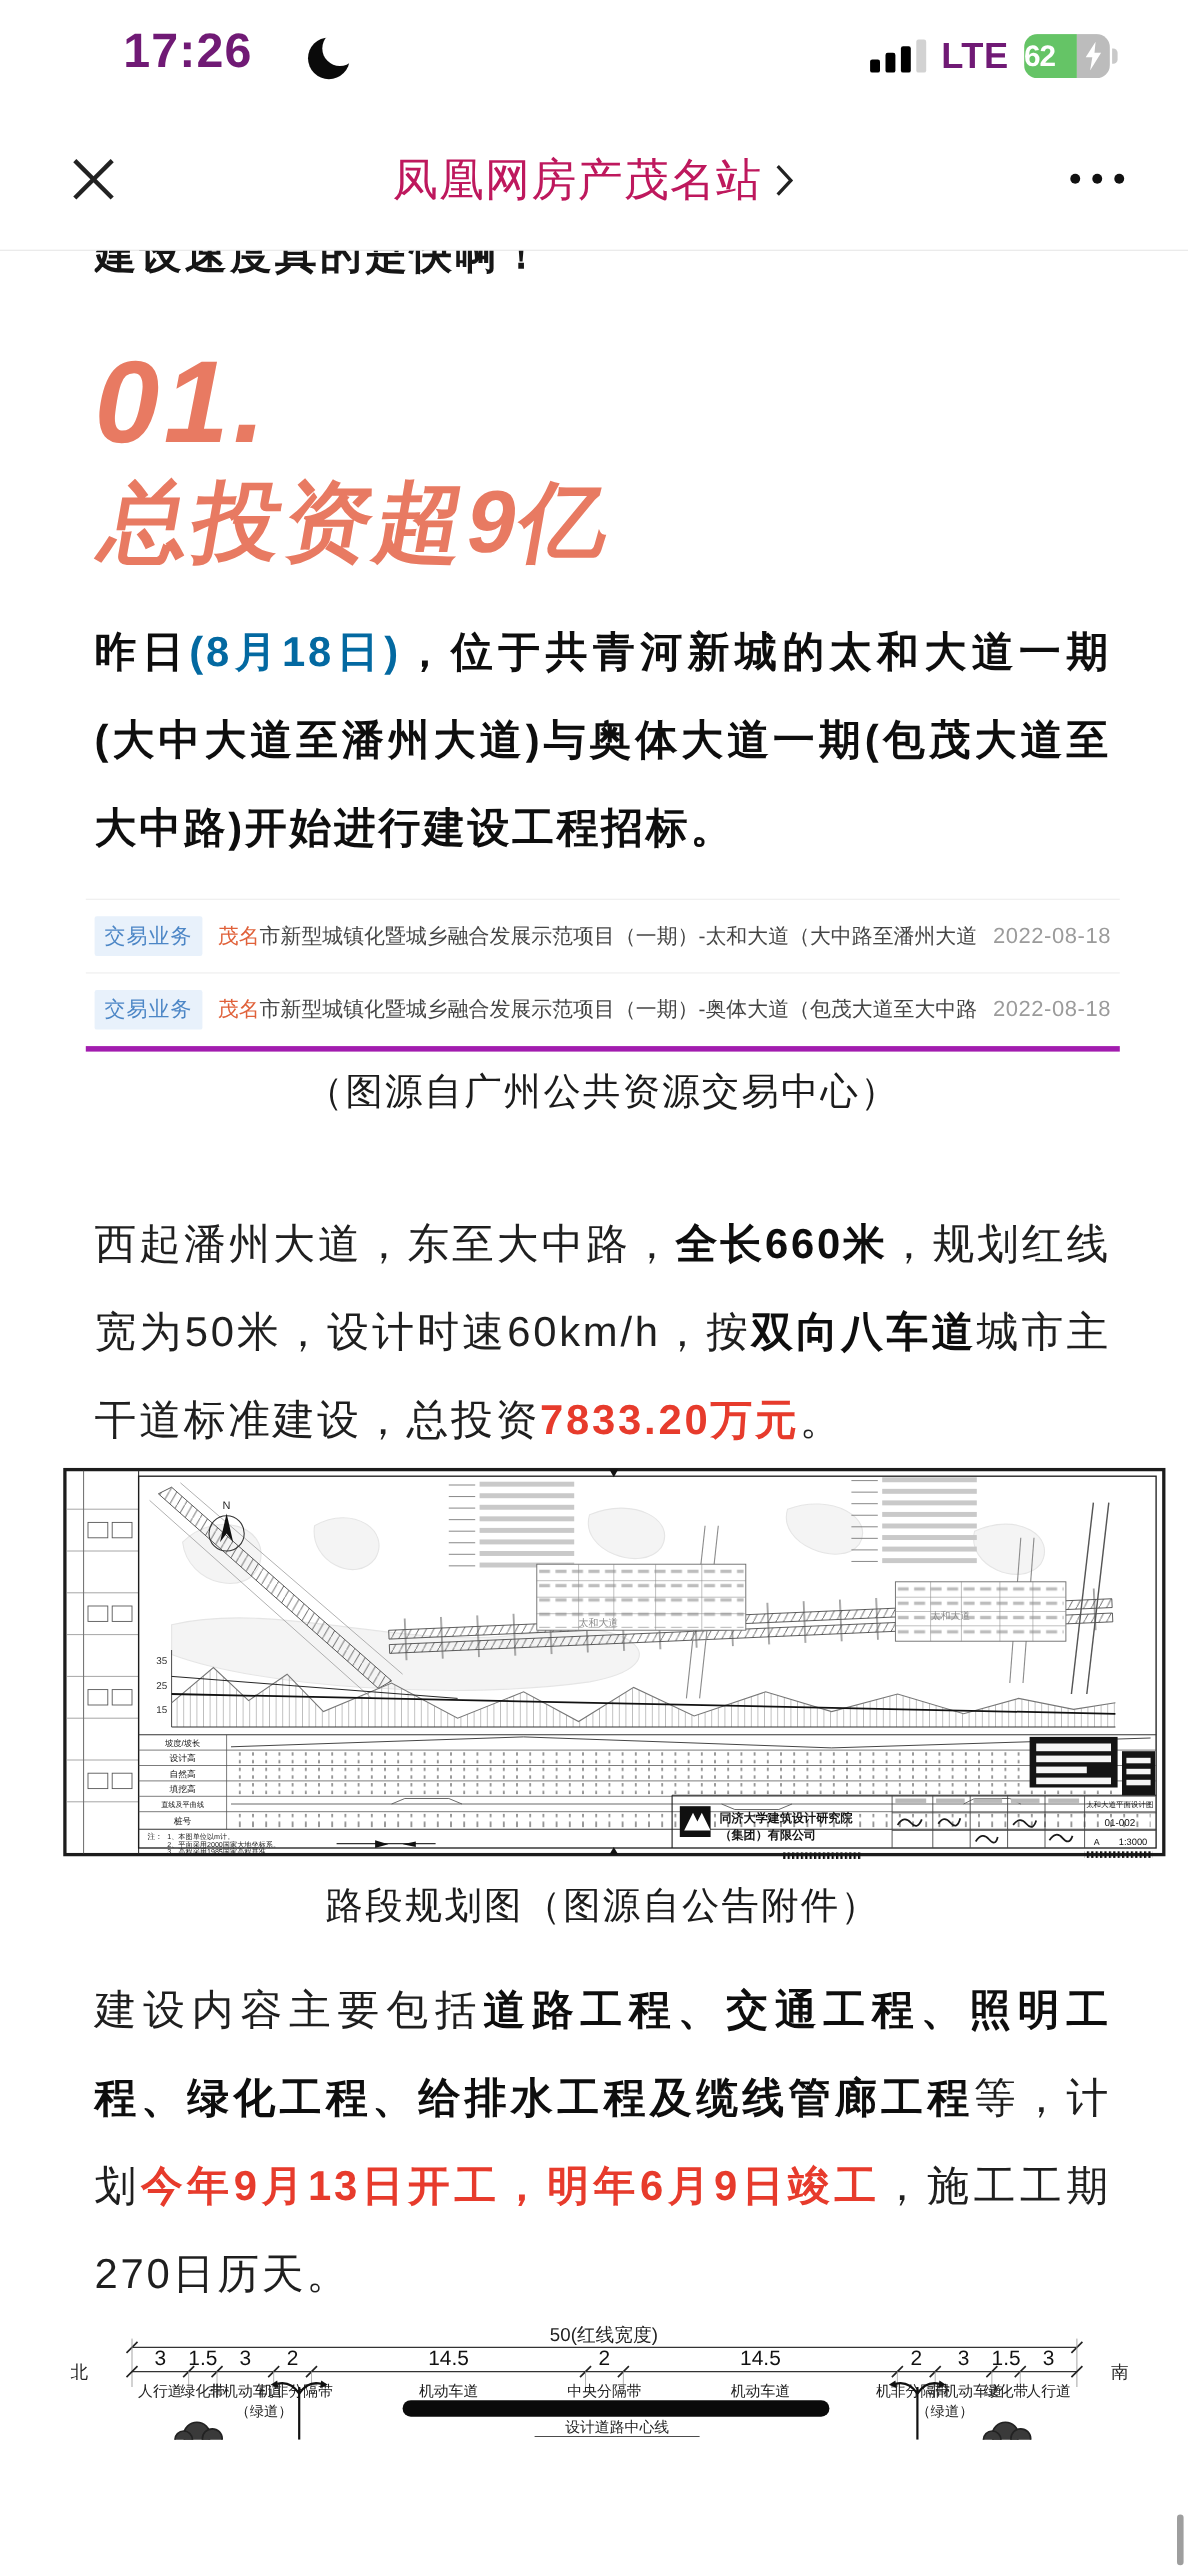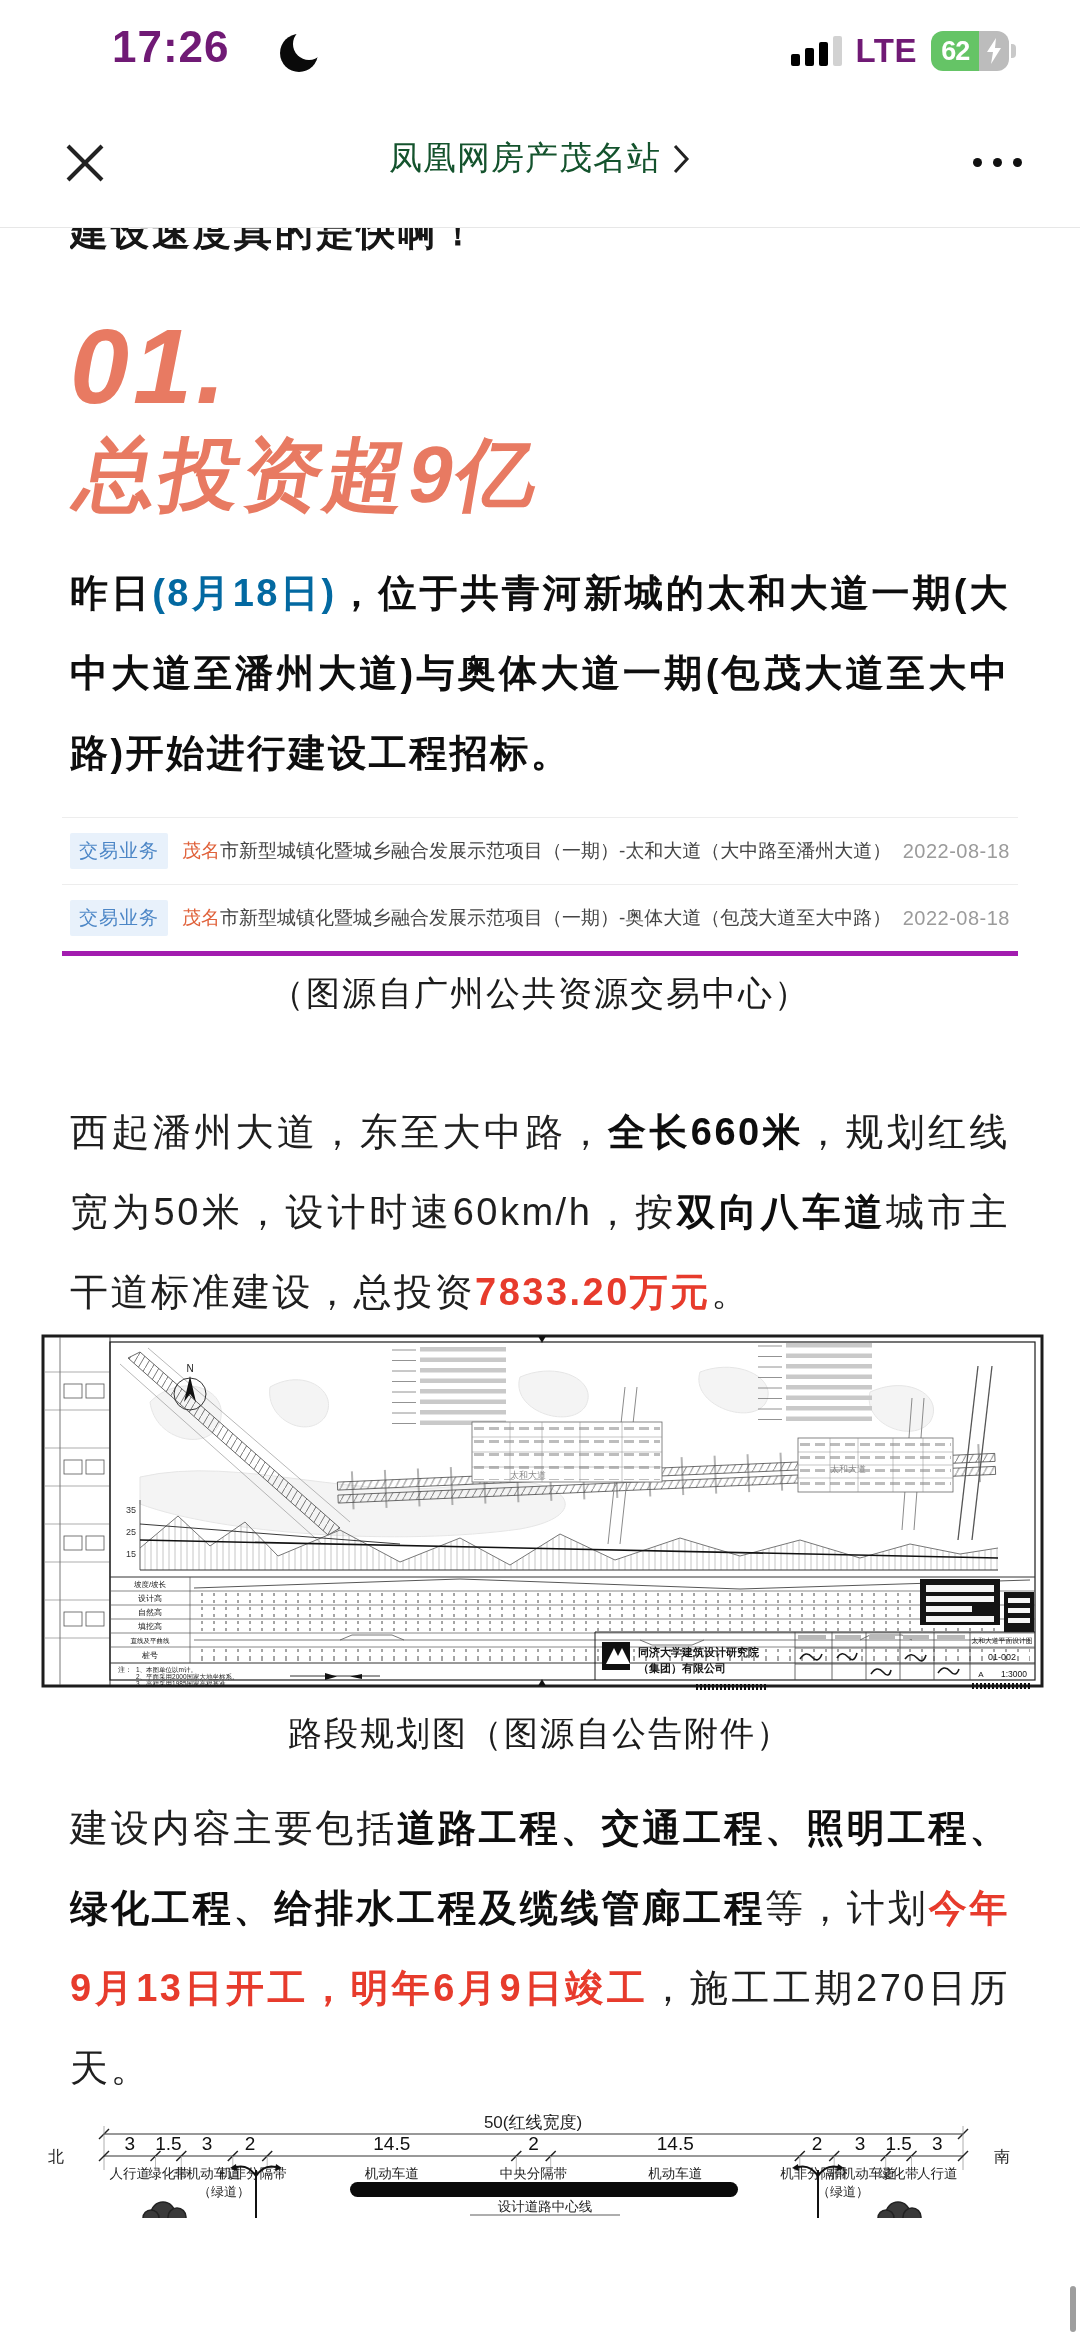--- a/index.html
+++ b/index.html
@@ -11,32 +11,32 @@
   .moon{position:absolute;left:278px;top:30px;width:44px;height:44px;}
   .sb-right{position:absolute;right:64px;top:28px;display:flex;align-items:center;gap:14px;height:46px;}
   .bars{display:flex;align-items:flex-end;gap:5px;height:30px;}
   .bars i{display:block;width:9px;border-radius:2px;background:#000;}
   .bars .b1{height:12px}.bars .b2{height:18px}.bars .b3{height:24px}
   .bars .b4{height:30px;background:#d2d2d2}
   .lte{font-size:33px;font-weight:600;color:#701a75;letter-spacing:0.5px;}
   .batt{display:flex;align-items:center;}
   .batt-body{display:flex;width:78px;height:40px;border-radius:12px;overflow:hidden;}
   .batt-green{width:62%;background:#65c466;color:#fff;font-size:27px;font-weight:700;
-              display:flex;align-items:center;justify-content:center;letter-spacing:-1px;}
+              display:flex;align-items:center;justify-content:flex-start;letter-spacing:-1px;}
   .batt-gray{flex:1;background:#bcbcbc;display:flex;align-items:center;justify-content:center;}
   .nub{display:block;width:5px;height:14px;background:#c9c9c9;border-radius:0 4px 4px 0;margin-left:2px;}
   
   .navbar{position:absolute;top:100px;left:0;right:0;height:127px;background:#fff;border-bottom:1px solid #e7e7e7;}
   .close{position:absolute;left:62px;top:40px;width:46px;height:46px;cursor:pointer;}
   .nav-title{position:absolute;left:0;right:0;top:36px;display:flex;align-items:center;justify-content:center;gap:10px;}
-  .nav-title span{font-size:33px;font-weight:500;color:#14532d;letter-spacing:1px;}
+  .nav-title span{font-size:41px;font-weight:500;color:#be185d;letter-spacing:1px;}
   .more{position:absolute;right:58px;top:58px;display:flex;gap:11px;}
   .more i{display:block;width:9px;height:9px;border-radius:50%;background:#111;}
   
-  .content{position:absolute;top:228px;left:0;right:0;padding:0 70px;box-sizing:border-box;}
+  .content{position:absolute;top:228px;left:16px;right:0;padding:0 70px;box-sizing:border-box;}
   .clip{height:34px;overflow:hidden;}
   .clip span{display:block;margin-top:-16px;font-size:38px;font-weight:600;letter-spacing:3px;color:#161616;line-height:40px;}
   .h-num{margin:47px 0 0;font-size:106px;line-height:114px;font-weight:800;font-style:italic;
          color:#e87a62;letter-spacing:4px;}
   .h-sub{margin:10px 0 0;font-size:80px;line-height:84px;font-weight:800;color:#e87a62;letter-spacing:3px;
          transform:skewX(-10deg);transform-origin:left bottom;display:inline-block;}
   .para{margin:0;font-size:38px;line-height:80px;letter-spacing:2.5px;color:#1f1f1f;
         text-align:justify;text-justify:inter-ideograph;}
   .p1{margin-top:36px;font-weight:700;color:#101010;}
   .p2{margin-top:74px;}

